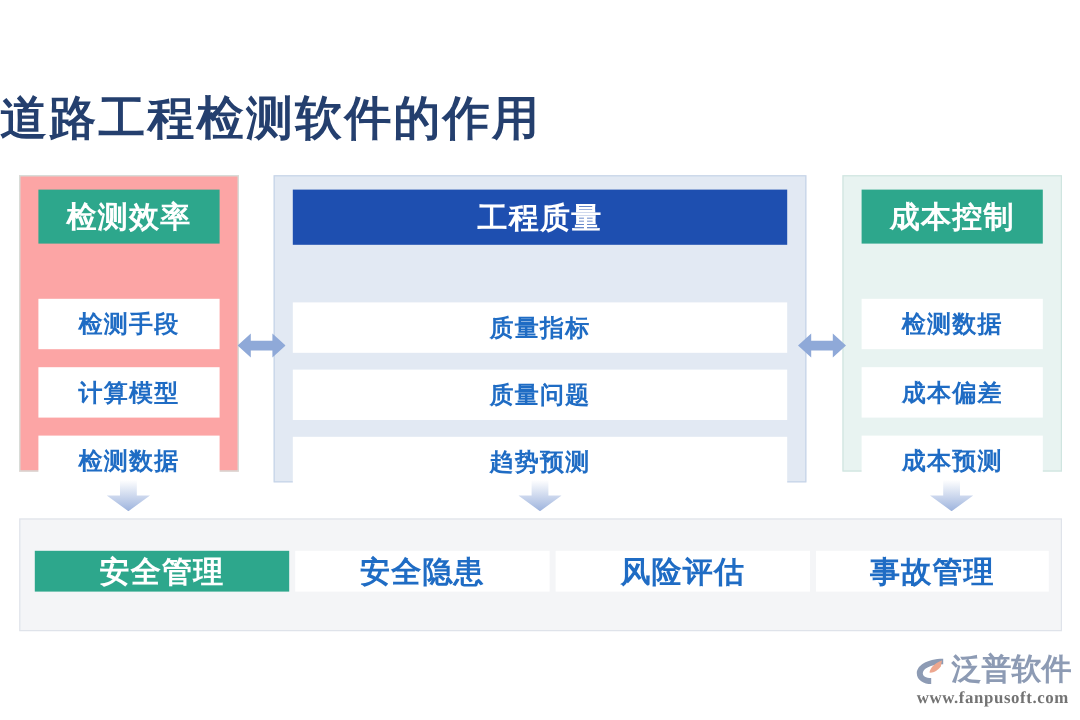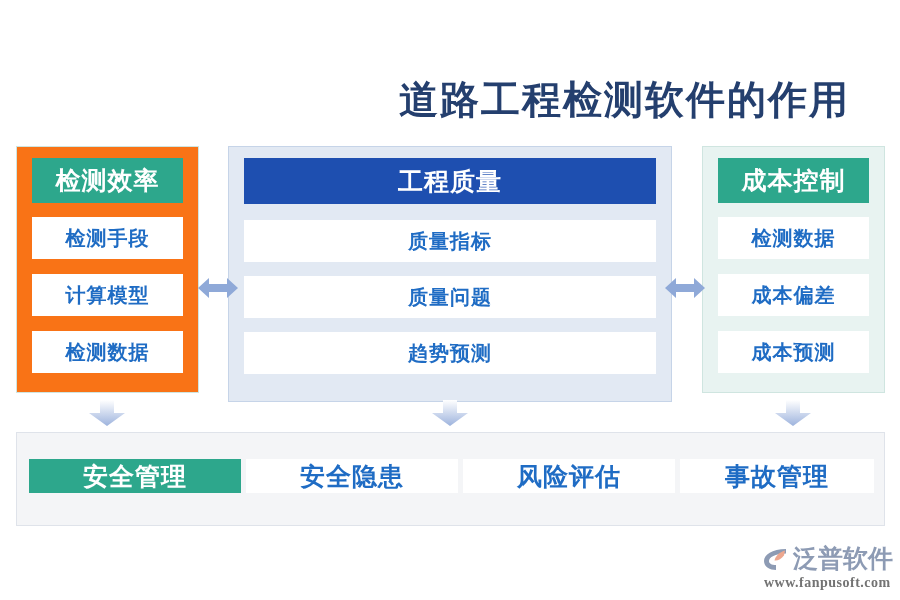--- a/index.html
+++ b/index.html
@@ -14,21 +14,21 @@
     overflow: hidden;
     position: relative;
   }
 
   
   .page-title {
     position: absolute;
     left: 0;
     top: 76px;
     width: 850px;
-    text-align: right;
+    text-align: left;
     font-family: "Liberation Serif", "DejaVu Serif", serif;
     font-size: 39px;
     font-weight: bold;
     color: #243f6e;
     letter-spacing: 2px;
     line-height: 48px;
     white-space: nowrap;
   }
 
   
@@ -43,21 +43,21 @@
   .col {
     position: absolute;
     top: 0;
     box-sizing: border-box;
   }
 
   .col-left {
     left: 16px;
     width: 183px;
     height: 247px;
-    background: #f97316;
+    background: #fca5a5;
     border: 1px solid #cfe5e0;
   }
   .col-right {
     left: 702px;
     width: 183px;
     height: 247px;
     background: #e8f3f1;
     border: 1px solid #cfe5e0;
   }
   .col-center {
@@ -103,20 +103,21 @@
     position: absolute;
     box-sizing: border-box;
     background: #ffffff;
     display: flex;
     align-items: center;
     justify-content: center;
     color: #1f6cc4;
     font-family: "Liberation Serif", "DejaVu Serif", serif;
     font-weight: bold;
     white-space: nowrap;
+    margin-top: 32px;
   }
   .col-left .cell,
   .col-right .cell {
     left: 15px;
     width: 151px;
     height: 42px;
     font-size: 20px;
     letter-spacing: 1px;
   }
   .col-center .cell {

